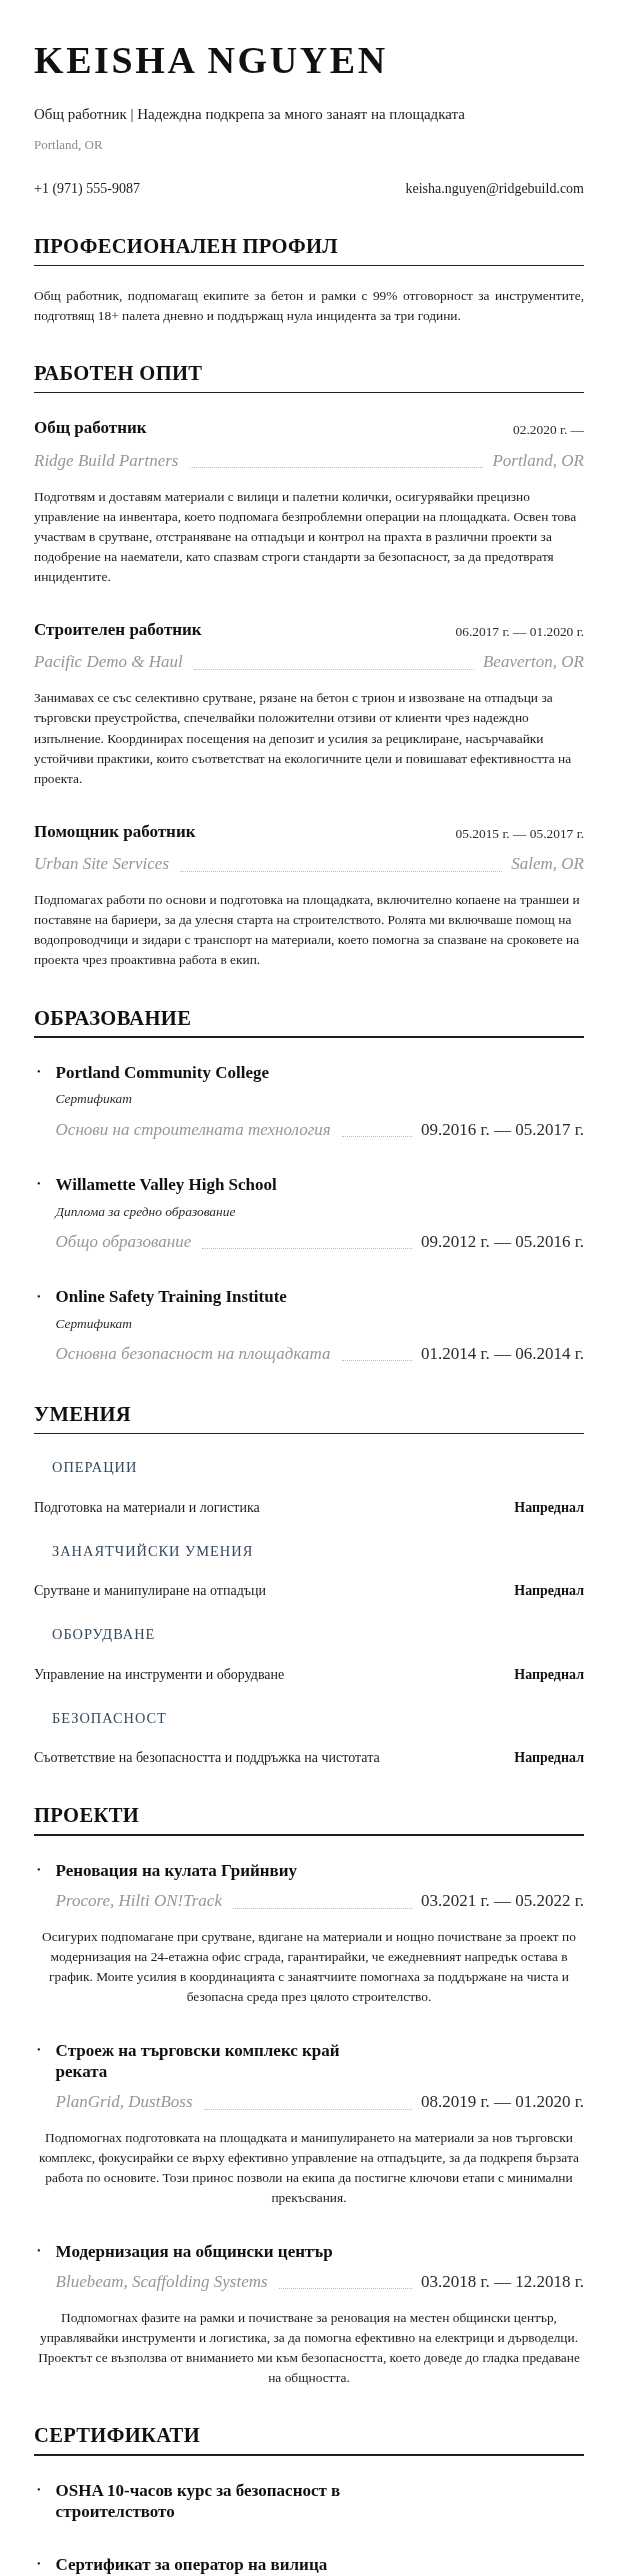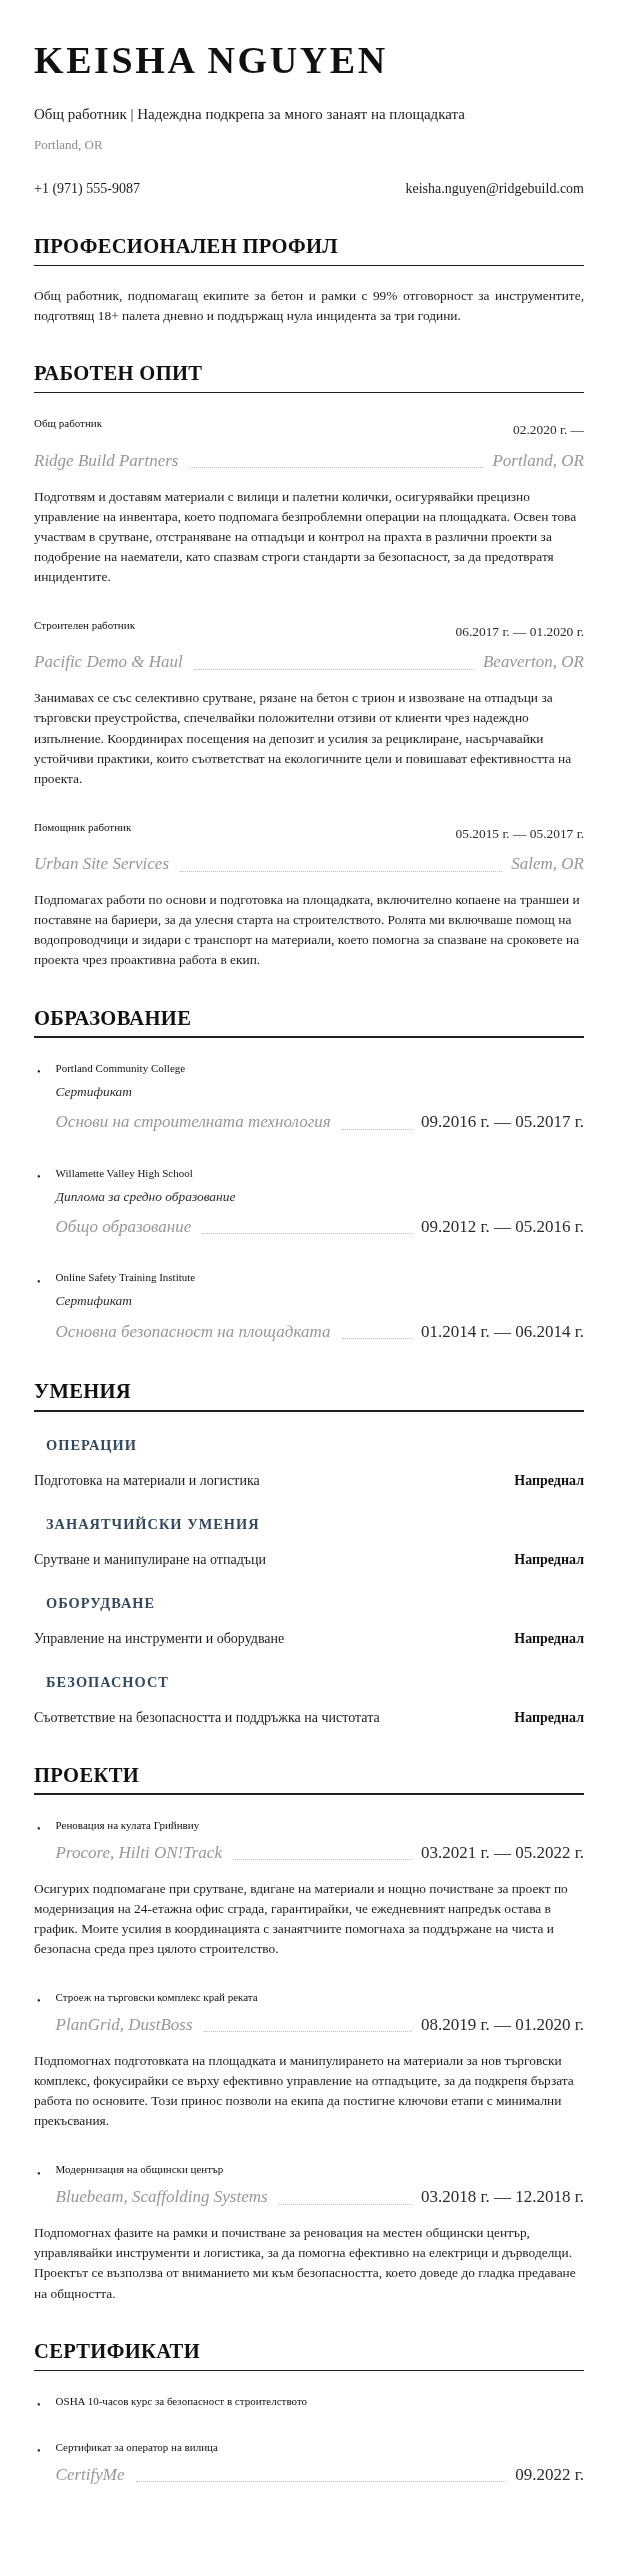--- a/index.html
+++ b/index.html
@@ -26,39 +26,39 @@
   .sec-title{
     margin:0;font-size:20.6px;line-height:1.15;font-weight:700;
     letter-spacing:0.3px;color:#111;
   }
   .sec-rule{height:1.5px;background:#1f1f1f;margin-top:6.2px;}
   .profile-text{margin:19.6px 0 0 0;text-align:justify;color:#1c1c1c;line-height:1.5;}
   
   .entry{margin-top:24px;}
   .entry + .entry{margin-top:32px;}
   .e-toprow{display:flex;justify-content:space-between;align-items:flex-start;}
-  .e-title{margin:0;font-size:11px;line-height:1.25;font-weight:400;color:#111;max-width:62%;}
+  .e-title{margin:0;font-size:17px;line-height:1.25;font-weight:700;color:#111;max-width:62%;}
   .e-date{font-size:13.4px;color:#2b2b2b;white-space:nowrap;padding-top:3.1px;}
   .e-metarow{display:flex;align-items:flex-end;margin-top:7.2px;font-size:17px;}
   .e-company,.e-tools,.e-field{font-style:italic;color:#979797;}
   .e-location{font-style:italic;color:#979797;white-space:nowrap;}
   .e-meta-date{color:#2b2b2b;white-space:nowrap;}
   .leader{flex:1;border-bottom:1px dotted #bdbdbd;margin:0 9.3px 5.2px 11.3px;min-width:31px;}
   .e-desc{margin:13.4px 0 0 0;color:#1c1c1c;line-height:1.5;text-align:left;}
   
   .bulleted{position:relative;padding-left:21.6px;}
   .bullet{
     position:absolute;left:3.1px;top:5.2px;font-size:10.3px;color:#222;line-height:1;
   }
-  .bulleted .e-desc{margin-left:-21.6px;}
+  .bulleted .e-desc{margin-left:-21.6px;text-align:center;}
   .e-degree{margin-top:6.2px;font-size:13.4px;font-style:italic;color:#2b2b2b;}
   
   .skill-group{margin-top:23px;}
   .skill-cat{
-    margin:12px;font-size:14.4px;font-weight:700;letter-spacing:1px;color:#34495e;
+    margin:18px;font-size:14.4px;font-weight:400;letter-spacing:1px;color:#34495e;
   }
   .skill-row{
     display:flex;justify-content:space-between;align-items:center;
     margin-top:13.4px;font-size:14px;
   }
   .skill-name{color:#1c1c1c;}
   .skill-level{font-weight:700;color:#111;white-space:nowrap;}
 </style>
 </head>
 <body>

